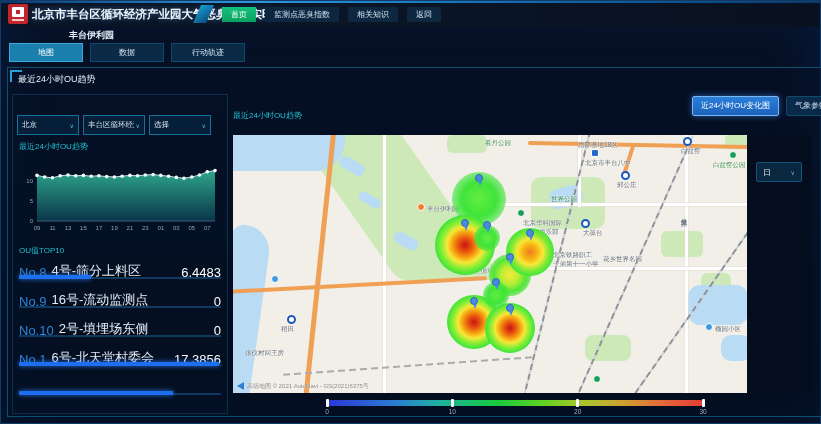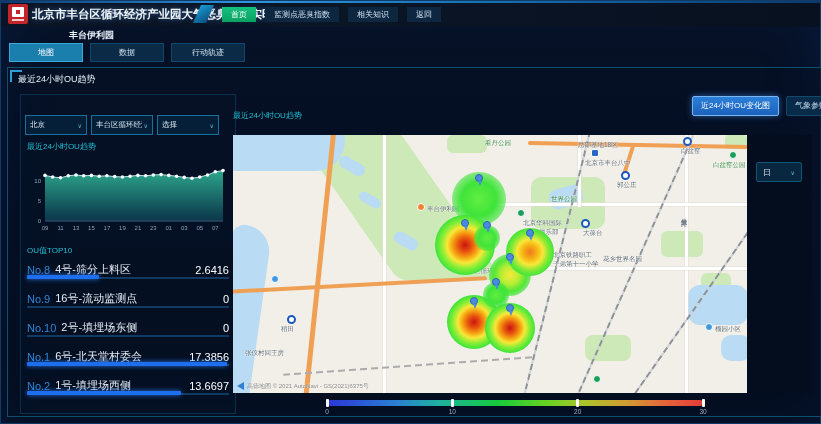--- a/index.html
+++ b/index.html
@@ -26,31 +26,31 @@
   .pub-tab{width:72px;height:17px;line-height:17px;text-align:center;font-size:8px;color:#d6e4f2;background:#0a2a46;border:1px solid #0e486e;margin-right:7px;cursor:pointer;}
   .pub-tab.active{background:#1b7fae;border-color:#39a9d8;color:#fff;}
 
   
   .panel{position:absolute;left:6px;top:66px;width:806px;height:348px;border:1px solid #0e4f70;background:rgba(5,17,36,.55);padding-left:28px;}
   .panel::before{content:'';position:absolute;left:2px;top:2px;width:10px;height:10px;border-left:2px solid #2a9fd8;border-top:2px solid #2a9fd8;}
   .panel::after{content:'';position:absolute;right:2px;bottom:2px;width:10px;height:10px;border-right:2px solid #2a9fd8;border-bottom:2px solid #2a9fd8;}
   .panel-title{position:absolute;left:10px;top:5px;font-size:9px;color:#e8f1fa;}
 
   
-  .left-col{position:absolute;left:12px;top:26px;width:214px;height:318px;border:1px solid rgba(16,72,112,.55);background:rgba(6,20,40,.35);}
+  .left-col{position:absolute;left:4px;top:26px;width:214px;height:318px;border:1px solid rgba(16,72,112,.55);background:rgba(6,20,40,.35);}
   .filters{position:absolute;left:4px;top:20px;display:flex;}
   .filter{width:62px;height:20px;margin-right:4px;display:flex;align-items:center;justify-content:space-between;padding:0 4px;box-sizing:border-box;border:1px solid #15719e;background:#051f38;font-size:7.5px;color:#dbe7f2;white-space:nowrap;overflow:hidden;cursor:pointer;}
   .filter .fv{overflow:hidden;text-overflow:clip;white-space:nowrap;}
   .chev{font-size:6px;color:#5fb6d9;margin-left:2px;flex:none;}
   .sec-label{position:absolute;left:6px;font-size:8px;color:#1fc0d2;}
   .chart-box{position:absolute;left:4px;top:56px;width:206px;height:92px;}
   .top-title{top:150px;}
   .top-list{position:absolute;left:6px;top:164px;width:202px;}
   .trow{position:relative;height:29px;}
-  .rline{display:flex;align-items:center;padding-top:3px;font-size:11px;}
+  .rline{display:flex;align-items:flex-end;padding-top:3px;font-size:13px;text-decoration:underline;}
   .rank{color:#2e86d8;margin-right:5px;}
   .name{color:#e6edf6;}
   .val{margin-left:auto;color:#ffffff;}
   .track{position:absolute;left:0;right:0;top:18px;height:2px;background:#113a63;}
   .bar{position:absolute;left:0;top:16px;height:4px;background:#1d6ff0;border-radius:1px;box-shadow:0 0 5px rgba(45,127,240,.9);}
 
   
   .map-label{position:absolute;left:225px;top:42px;font-size:8px;color:#1fc0d2;}
   .map-buttons{position:absolute;right:6px;top:28px;display:flex;}
   .map-btn{height:18px;line-height:18px;padding:0 8px;margin-left:7px;font-size:8px;color:#c4d9ee;background:#0a2a4a;border:1px solid #0f4a6a;border-radius:2px;cursor:pointer;white-space:nowrap;}
@@ -191,21 +191,21 @@
             <text x="190.3" y="79" text-anchor="middle" font-size="6" fill="#8ba3bb">07</text>
             <circle cx="198.0" cy="19.6" r="1.8" fill="#ffffff"></circle>
           </svg>
       </div>
       <div class="sec-label top-title">OU值TOP10</div>
       <div class="top-list" id="top-list">
           <div class="trow">
             <div class="rline">
               <span class="rank">No.8</span>
               <span class="name">4号-筛分上料区</span>
-              <span class="val">2.6416</span>
+              <span class="val">6.4483</span>
             </div>
             <div class="track"></div>
             <div class="bar" style="width: 72px;"></div>
           </div>
           <div class="trow">
             <div class="rline">
               <span class="rank">No.9</span>
               <span class="name">16号-流动监测点</span>
               <span class="val">0</span>
             </div>
@@ -222,25 +222,20 @@
           <div class="trow">
             <div class="rline">
               <span class="rank">No.1</span>
               <span class="name">6号-北天堂村委会</span>
               <span class="val">17.3856</span>
             </div>
             <div class="track"></div>
             <div class="bar" style="width: 200px;"></div>
           </div>
           <div class="trow">
-            <div class="rline">
-              <span class="rank">No.2</span>
-              <span class="name">1号-填埋场西侧</span>
-              <span class="val">13.6697</span>
-            </div>
             <div class="track"></div>
             <div class="bar" style="width: 154px;"></div>
           </div>
         </div>
     </div>
 
     <div class="map-label">最近24小时OU趋势</div>
     <div class="map-buttons" id="map-buttons">
         <div class="map-btn active">近24小时OU变化图</div>
         <div class="map-btn">气象参数</div>

